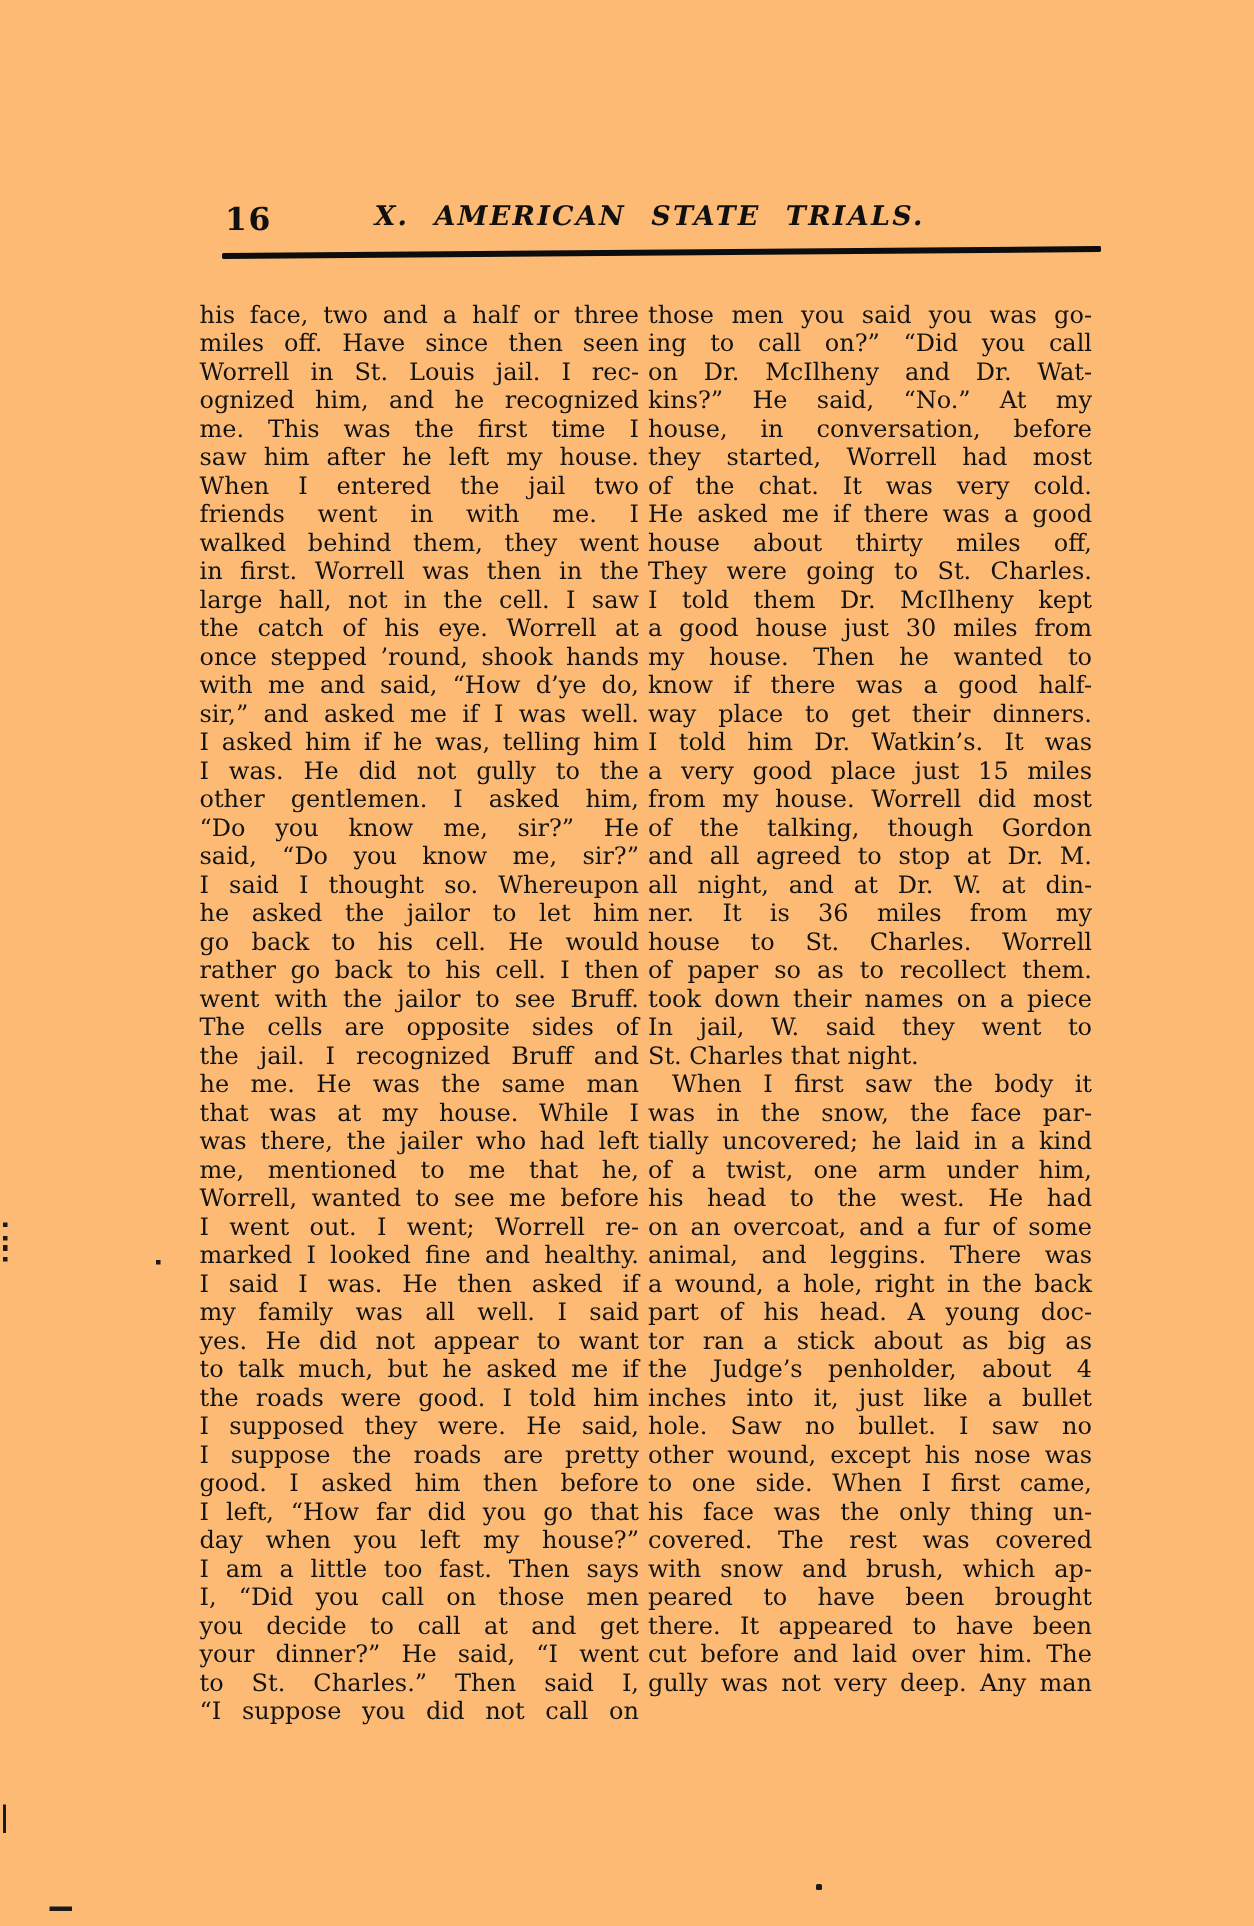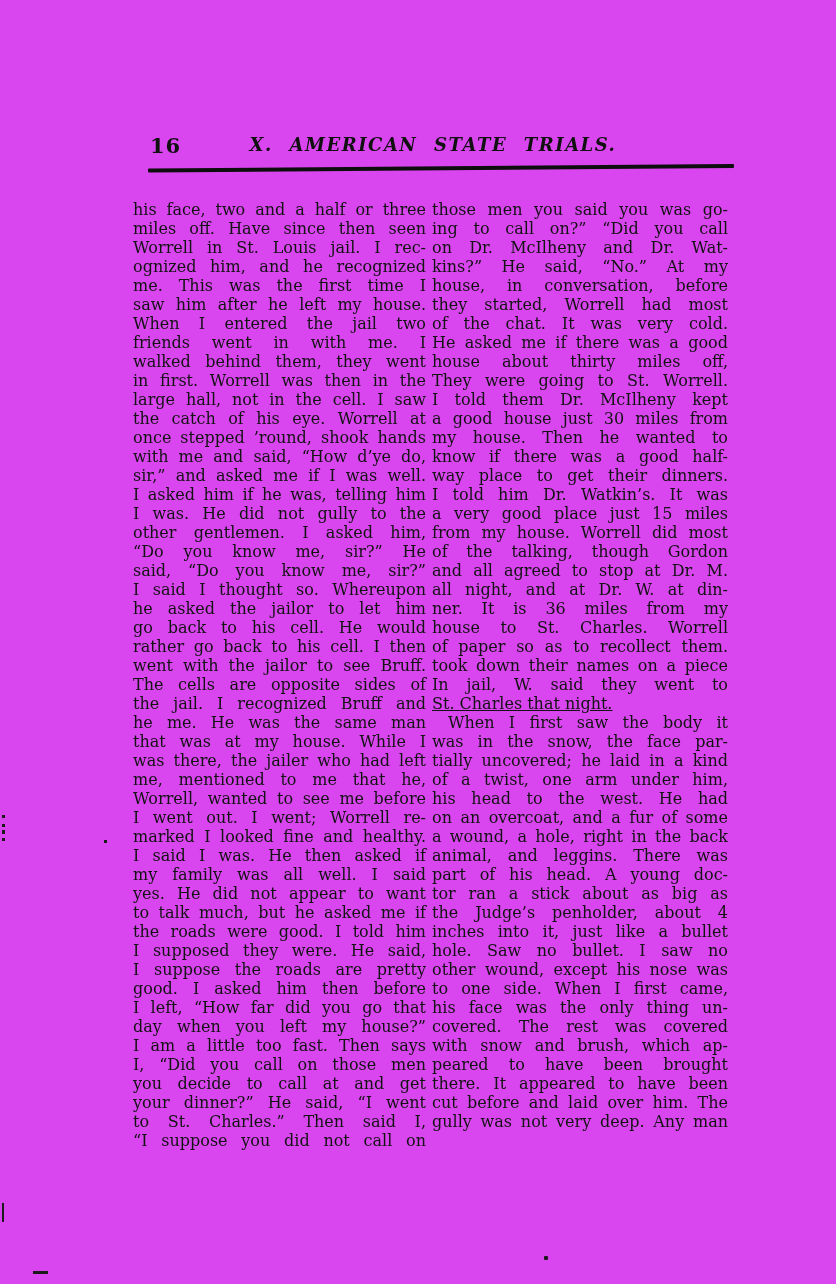--- a/index.html
+++ b/index.html
@@ -3,21 +3,21 @@
 <meta charset="utf-8">
 <style>
   html,body { margin:0; padding:0; }
   body {
     width:836px; height:1284px;
     background:#f6f6f4;
     font-family:"DejaVu Serif", serif;
   }
   .page {
     position:relative; width:836px; height:1284px;
-    background:#d946ef; color:#101010; overflow:hidden;
+    background:#fdba74; color:#101010; overflow:hidden;
   }
   
   .page-number {
     position:absolute; left:150px; top:133px;
     font-size:21px; font-weight:bold; letter-spacing:1px;
   }
   .header-title {
     position:absolute; left:133px; top:134px; width:600px;
     text-align:center; font-size:18px; font-weight:bold; font-style:italic;
     letter-spacing:1.5px; word-spacing:9px; white-space:nowrap;
@@ -32,21 +32,21 @@
     position:absolute; top:200px; height:960px;
     font-size:16px; line-height:19px; color:#131313;
   }
   .col-left  { left:133px; width:293px; }
   .col-right { left:432px; width:296px; }
   .line {
     text-align:justify; text-align-last:justify; text-justify:inter-word;
     height:19px; overflow:visible; white-space:normal;
   }
   .line.indent { text-indent:16px; }
-  .line.para-end { text-align-last:left;text-decoration:underline; }
+  .line.para-end { text-align-last:left; }
   
   .artifact { position:absolute; background:#1a1a1a; }
   .a-edge-bar   { left:2px;  top:1203px; width:2px;  height:19px; }
   .a-dash      { left:33px; top:1271px; width:15px; height:3px; }
   .a-dot-mid   { left:544px; top:1256px; width:4px; height:4px; border-radius:1px; }
   .a-speck1    { left:2px; top:815px; width:3px; height:3px; }
   .a-speck2    { left:2px; top:824px; width:3px; height:3px; }
   .a-speck3    { left:2px; top:830px; width:3px; height:4px; }
   .a-speck4    { left:2px; top:838px; width:3px; height:3px; }
   .a-speck5    { left:104px; top:840px; width:3px; height:3px; }
@@ -118,21 +118,21 @@
   <div class="col col-right">
       <div class="line">those men you said you was go-</div>
       <div class="line">ing to call on?”  “Did you call</div>
       <div class="line">on Dr. McIlheny and Dr. Wat-</div>
       <div class="line">kins?”  He said, “No.”  At my</div>
       <div class="line">house, in conversation, before</div>
       <div class="line">they started, Worrell had most</div>
       <div class="line">of the chat.  It was very cold.</div>
       <div class="line">He asked me if there was a good</div>
       <div class="line">house about thirty miles off,</div>
-      <div class="line">They were going to St. Worrell.</div>
+      <div class="line">They were going to St. Charles.</div>
       <div class="line">I told them Dr. McIlheny kept</div>
       <div class="line">a good house just 30 miles from</div>
       <div class="line">my house.  Then he wanted to</div>
       <div class="line">know if there was a good half-</div>
       <div class="line">way place to get their dinners.</div>
       <div class="line">I told him Dr. Watkin’s.  It was</div>
       <div class="line">a very good place just 15 miles</div>
       <div class="line">from my house.  Worrell did most</div>
       <div class="line">of the talking, though Gordon</div>
       <div class="line">and all agreed to stop at Dr. M.</div>
@@ -142,22 +142,22 @@
       <div class="line">of paper so as to recollect them.</div>
       <div class="line">took down their names on a piece</div>
       <div class="line">In jail, W. said they went to</div>
       <div class="line para-end">St. Charles that night.</div>
       <div class="line indent">When I first saw the body it</div>
       <div class="line">was in the snow, the face par-</div>
       <div class="line">tially uncovered; he laid in a kind</div>
       <div class="line">of a twist, one arm under him,</div>
       <div class="line">his head to the west.  He had</div>
       <div class="line">on an overcoat, and a fur of some</div>
+      <div class="line">animal, and leggins.  There was</div>
       <div class="line">a wound, a hole, right in the back</div>
-      <div class="line">animal, and leggins.  There was</div>
       <div class="line">part of his head.  A young doc-</div>
       <div class="line">tor ran a stick about as big as</div>
       <div class="line">the Judge’s penholder, about 4</div>
       <div class="line">inches into it, just like a bullet</div>
       <div class="line">hole.  Saw no bullet.  I saw no</div>
       <div class="line">other wound, except his nose was</div>
       <div class="line">to one side.  When I first came,</div>
       <div class="line">his face was the only thing un-</div>
       <div class="line">covered.  The rest was covered</div>
       <div class="line">with snow and brush, which ap-</div>

